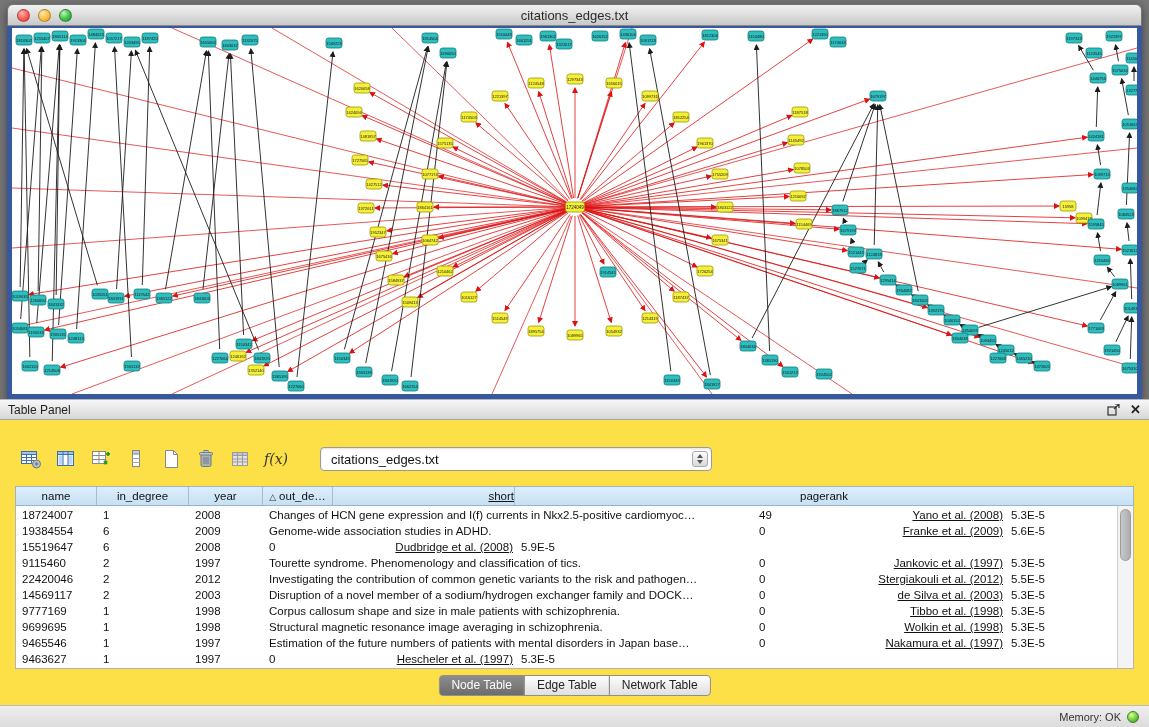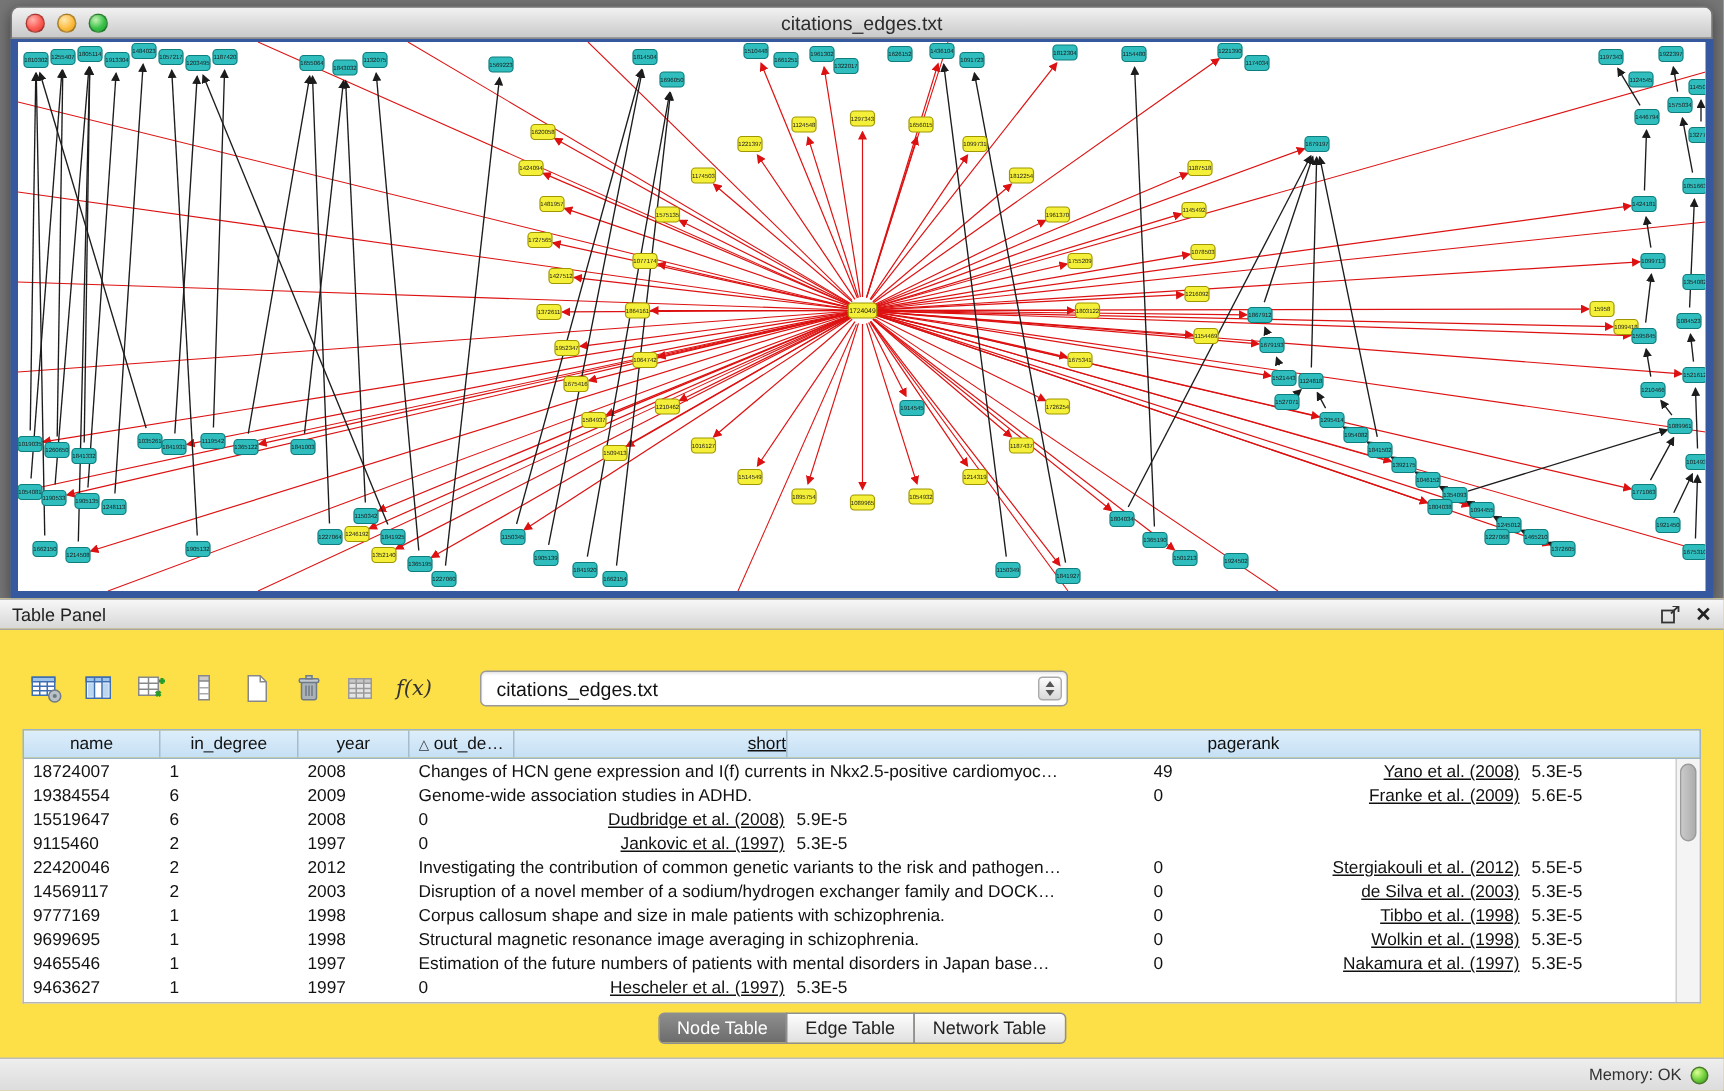--- a/index.html
+++ b/index.html
@@ -52,21 +52,21 @@
     border:1px solid #9cb4c6; }
   .th { font-size:11.5px; color:#111; text-align:center; line-height:18px;
     border-right:1px solid #a5bccd; overflow:hidden; white-space:nowrap; }
   .th:last-child { border-right:none; }
   .sort-tri { font-size:9px; margin-right:3px; color:#333; }
   .tbody { position:relative; height:163px; background:#fff;
     border:1px solid #b5b5b5; border-top:none; overflow:hidden; }
   .rows { position:absolute; left:0; top:1px; right:16px; }
   .tr { display:flex; height:16px; line-height:16px; font-size:11.5px; color:#111; }
   .td { overflow:hidden; white-space:nowrap; padding:0 2px 0 6px; }
-  .c0 { width:91px; } .c1 { width:92px; } .c2 { width:74px; } .c3 { width:490px; }
+  .c0 { width:81px; } .c1 { width:92px; } .c2 { width:74px; } .c3 { width:490px; }
   .c4 { width:70px; } .c5 { width:182px; text-align:right; padding-left:0;text-decoration:underline; } .c6 { flex:1; }
   .vscroll { position:absolute; right:0; top:0; bottom:0; width:16px;
     background:#f4f4f4; border-left:1px solid #cfcfcf; }
   .vthumb { position:absolute; left:2px; top:3px; width:11px; height:52px;
     background:linear-gradient(90deg,#c9c9c9,#adadad); border-radius:6px; border:1px solid #9b9b9b; }
 
   .tabs { position:absolute; top:276px; left:50%; transform:translateX(-50%); display:flex;justify-content:center; }
   .tab { height:21px; line-height:19px; font-size:12px; padding:0 12px;
     background:linear-gradient(#fdfdfd,#e0e0e0); border:1px solid #8f8f8f; color:#222;
     margin-left:-1px; white-space:nowrap; }
@@ -673,20 +673,21 @@
             <span class="td c1">6</span>
             <span class="td c2">2008</span>
             <span class="td c4">0</span>
             <span class="td c5">Dudbridge et al. (2008)</span>
             <span class="td c6">5.9E-5</span>
           </div>
           <div class="tr">
             <span class="td c0">9115460</span>
             <span class="td c1">2</span>
             <span class="td c2">1997</span>
+            <span class="td c3">Tourette syndrome. Phenomenology and classification of tics.</span>
             <span class="td c4">0</span>
             <span class="td c5">Jankovic et al. (1997)</span>
             <span class="td c6">5.3E-5</span>
           </div>
           <div class="tr">
             <span class="td c0">22420046</span>
             <span class="td c1">2</span>
             <span class="td c2">2012</span>
             <span class="td c3">Investigating the contribution of common genetic variants to the risk and pathogen…</span>
             <span class="td c4">0</span>

